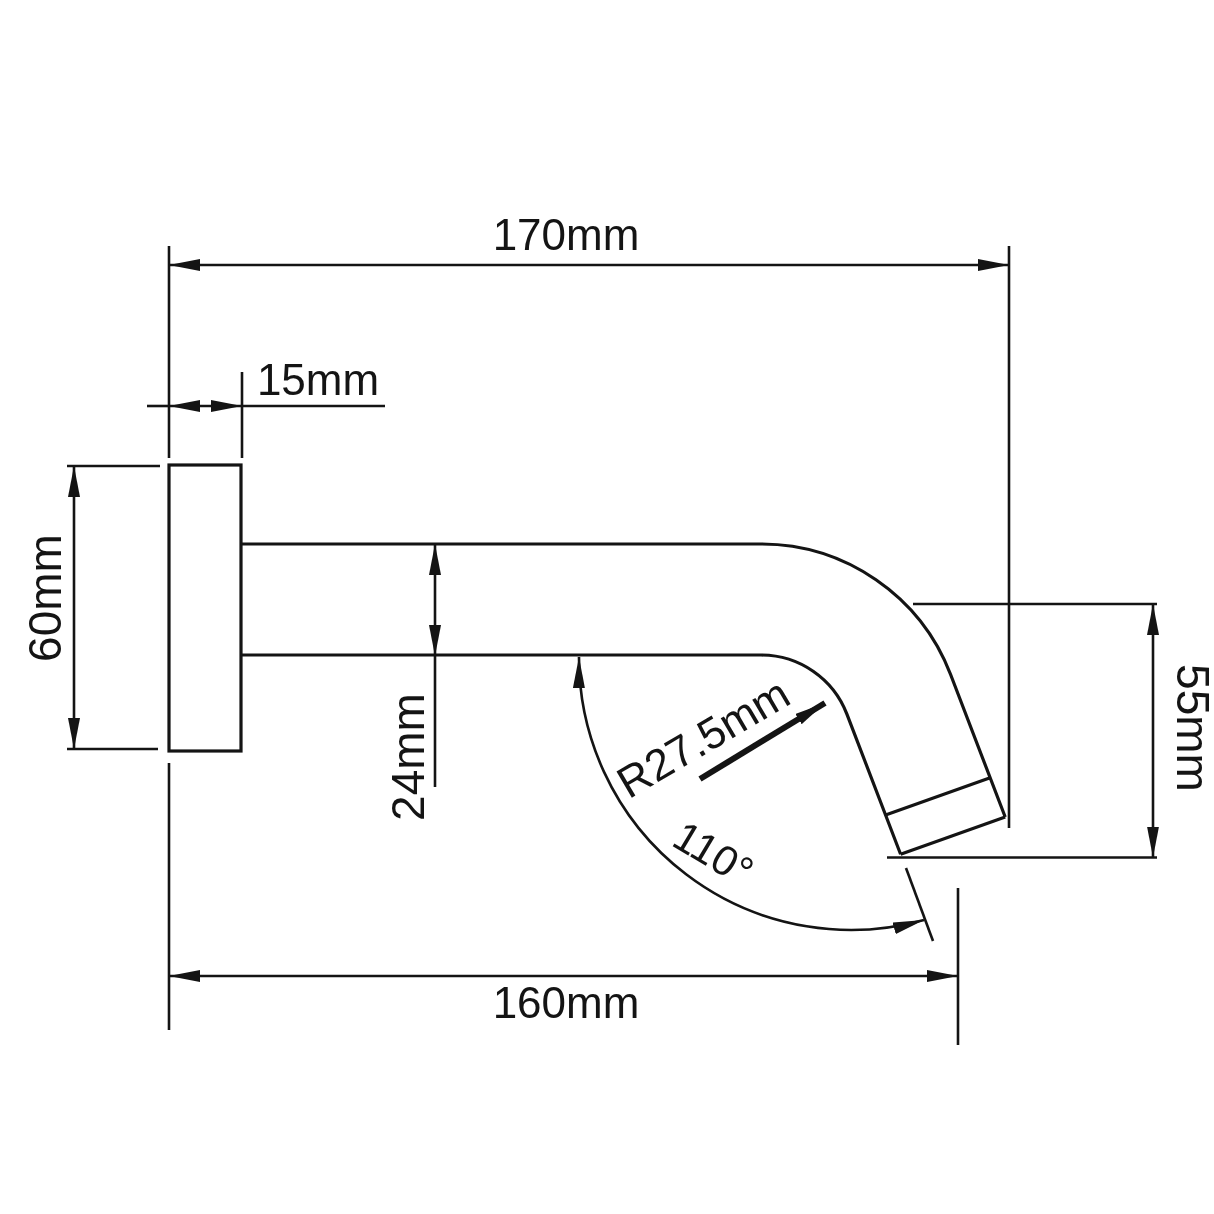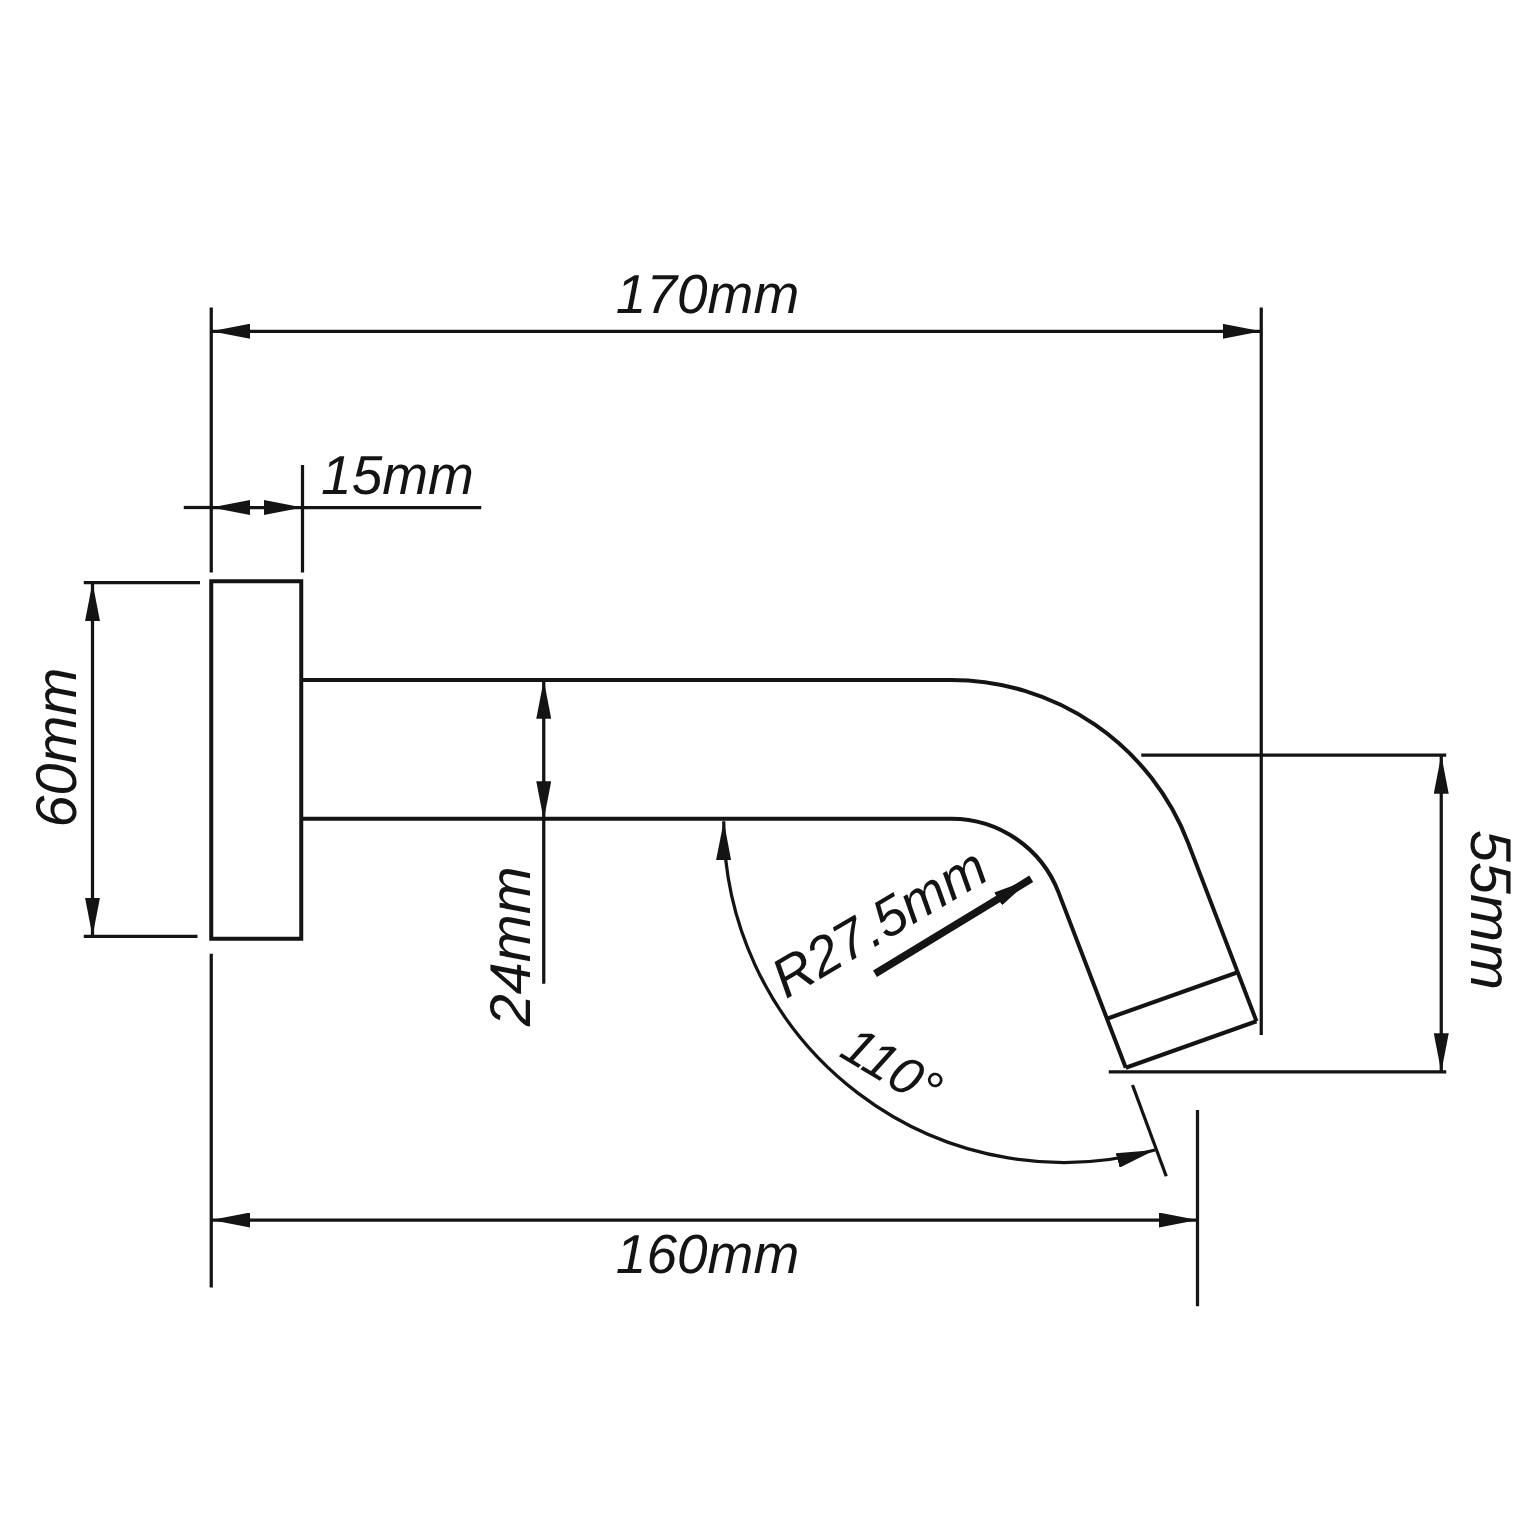--- a/index.html
+++ b/index.html
@@ -1,21 +1,20 @@
 <!DOCTYPE html>
 <html><head>
 <meta charset="utf-8">
 <style>
   html,body{margin:0;padding:0;background:#fff;}
   .canvas{
     position:relative;
     width:1087px;height:1214px;
     background:var(--bg,#ffffff);
     font-family:"Liberation Sans", sans-serif;
-    font-style:italic;
   }
   svg{display:block;}
   .obj{
     fill:none;
     stroke:var(--line,#141414);
     stroke-width:3.2;
   }
   .dim{
     fill:none;
     stroke:var(--line,#141414);

